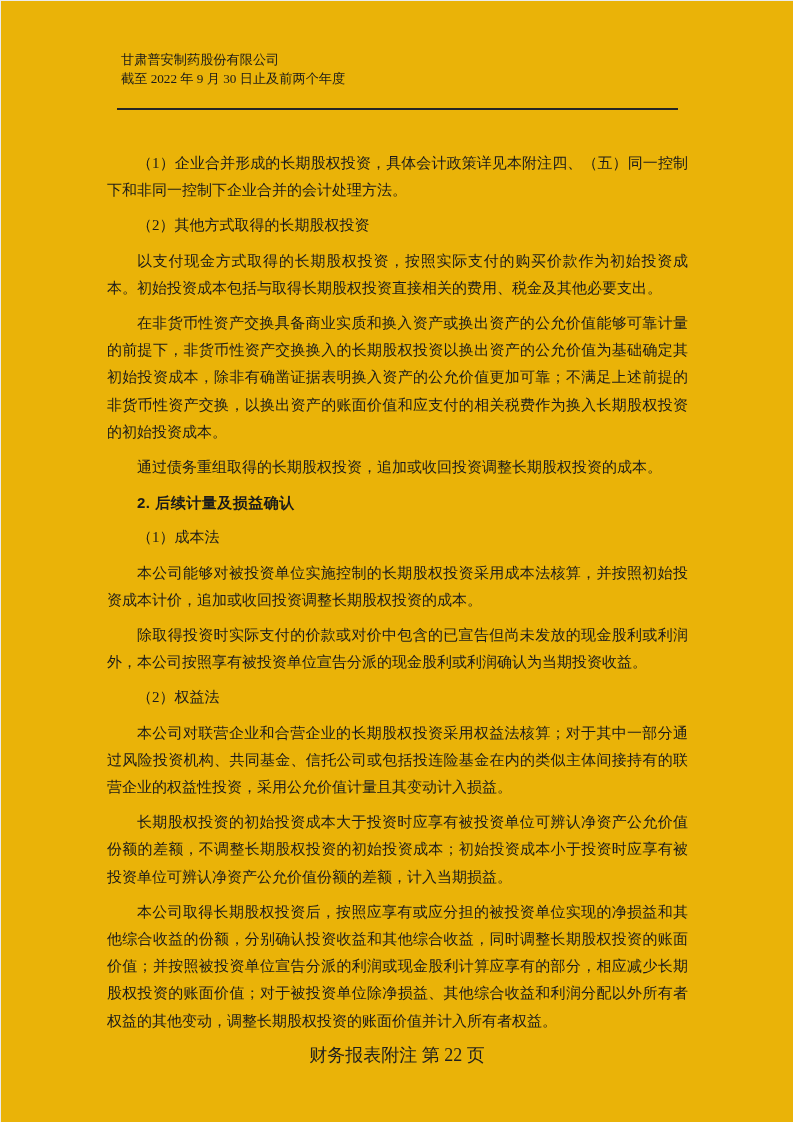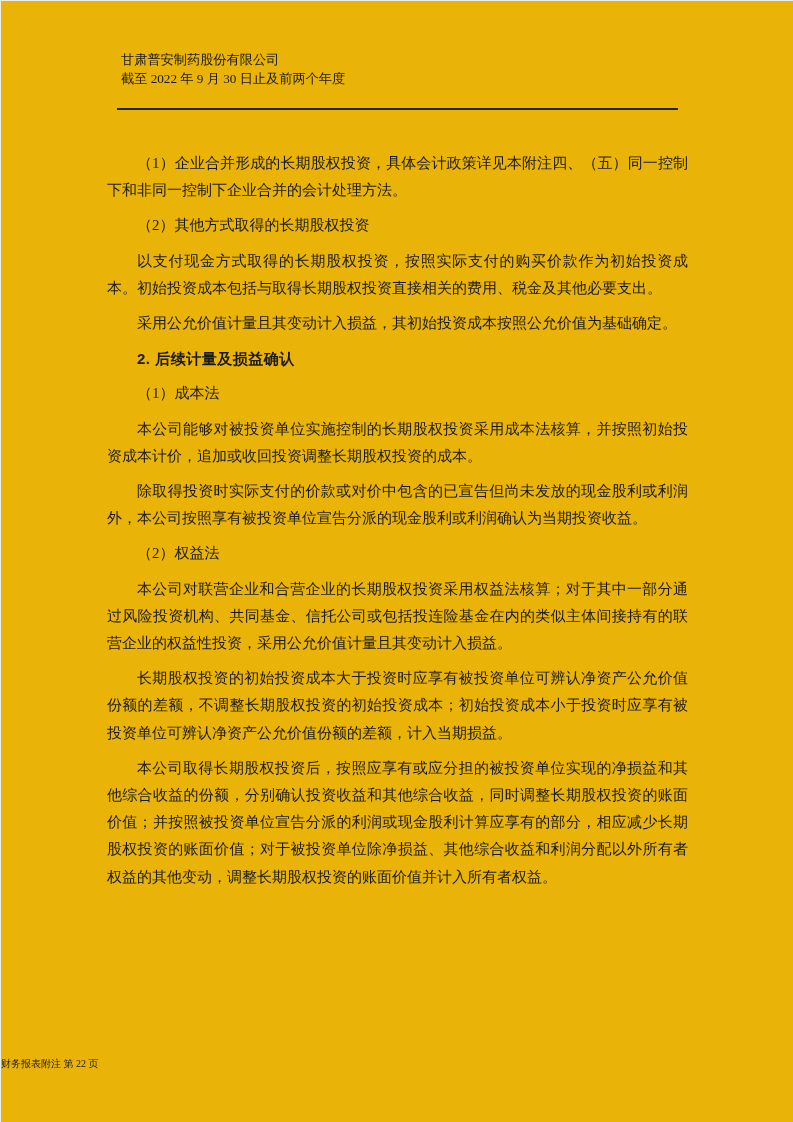--- a/index.html
+++ b/index.html
@@ -51,43 +51,44 @@
   .doc-body p.heading {
     font-weight: bold;
     font-family: Liberation Sans, sans-serif;
     letter-spacing: 0.5px;
   }
   .doc-footer {
     position: absolute;
     top: 1045px;
     left: 0;
     width: 100%;
-    font-size: 10px;
+    text-align: center;
+    font-size: 18px;
     line-height: 18px;
     color: #1f1f1f;
-    margin-top: 9px;
   }
 </style>
 </head>
 <body>
 
 <div class="page">
 
   <div class="doc-header">
     <div>甘肃普安制药股份有限公司</div>
     <div>截至 2022 年 9 月 30 日止及前两个年度</div>
   </div>
 
   <div class="header-rule"></div>
 
   <div class="doc-body">
       <p>（1）企业合并形成的长期股权投资，具体会计政策详见本附注四、（五）同一控制下和非同一控制下企业合并的会计处理方法。</p>
       <p>（2）其他方式取得的长期股权投资</p>
       <p>以支付现金方式取得的长期股权投资，按照实际支付的购买价款作为初始投资成本。初始投资成本包括与取得长期股权投资直接相关的费用、税金及其他必要支出。</p>
-      <p>采用公允价值计量且其变动计入损益，其初始投资成本按照公允价值为基础确定。</p>
+      <p>在非货币性资产交换具备商业实质和换入资产或换出资产的公允价值能够可靠计量的前提下，非货币性资产交换换入的长期股权投资以换出资产的公允价值为基础确定其初始投资成本，除非有确凿证据表明换入资产的公允价值更加可靠；不满足上述前提的非货币性资产交换，以换出资产的账面价值和应支付的相关税费作为换入长期股权投资的初始投资成本。</p>
+      <p>通过债务重组取得的长期股权投资，追加或收回投资调整长期股权投资的成本。</p>
       <p class="heading">2. 后续计量及损益确认</p>
       <p>（1）成本法</p>
       <p>本公司能够对被投资单位实施控制的长期股权投资采用成本法核算，并按照初始投资成本计价，追加或收回投资调整长期股权投资的成本。</p>
       <p>除取得投资时实际支付的价款或对价中包含的已宣告但尚未发放的现金股利或利润外，本公司按照享有被投资单位宣告分派的现金股利或利润确认为当期投资收益。</p>
       <p>（2）权益法</p>
       <p>本公司对联营企业和合营企业的长期股权投资采用权益法核算；对于其中一部分通过风险投资机构、共同基金、信托公司或包括投连险基金在内的类似主体间接持有的联营企业的权益性投资，采用公允价值计量且其变动计入损益。</p>
       <p>长期股权投资的初始投资成本大于投资时应享有被投资单位可辨认净资产公允价值份额的差额，不调整长期股权投资的初始投资成本；初始投资成本小于投资时应享有被投资单位可辨认净资产公允价值份额的差额，计入当期损益。</p>
       <p>本公司取得长期股权投资后，按照应享有或应分担的被投资单位实现的净损益和其他综合收益的份额，分别确认投资收益和其他综合收益，同时调整长期股权投资的账面价值；并按照被投资单位宣告分派的利润或现金股利计算应享有的部分，相应减少长期股权投资的账面价值；对于被投资单位除净损益、其他综合收益和利润分配以外所有者权益的其他变动，调整长期股权投资的账面价值并计入所有者权益。</p>
     </div>
 

